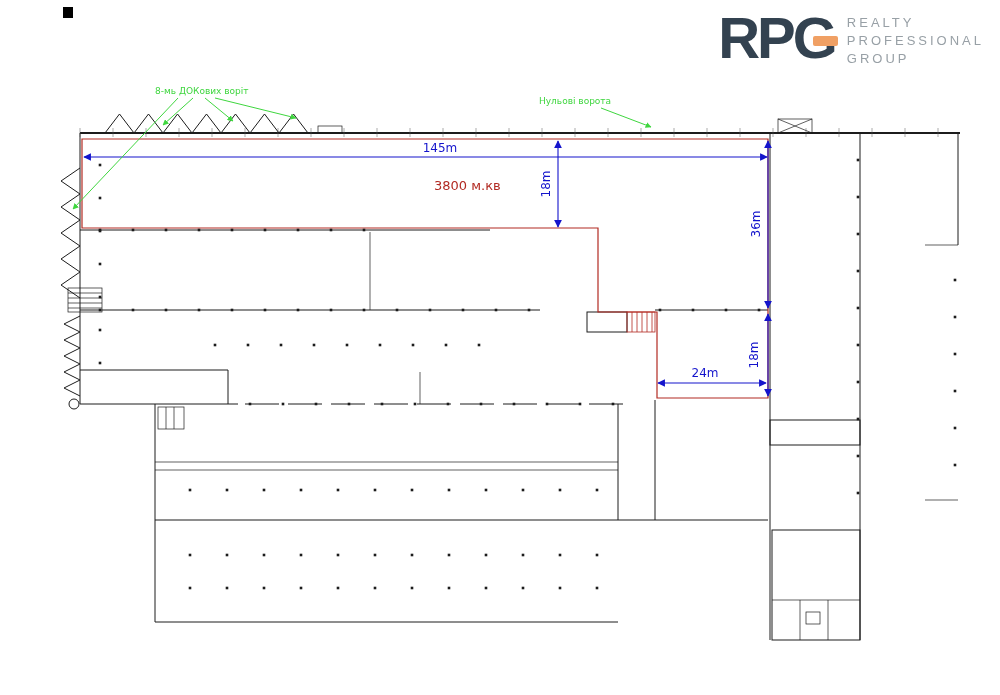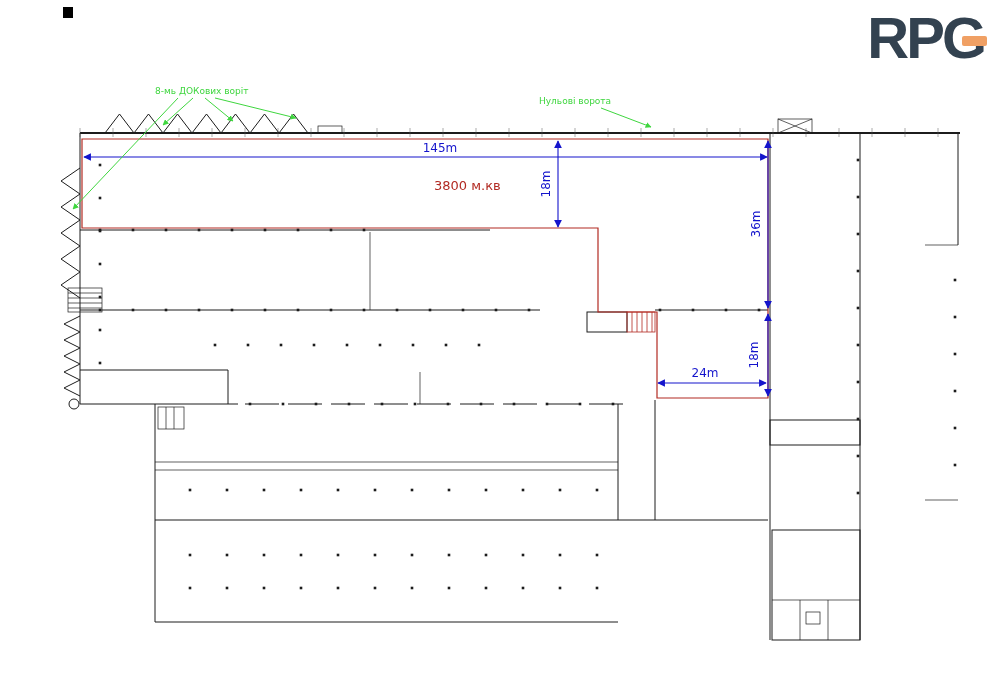--- a/index.html
+++ b/index.html
@@ -39,20 +39,25 @@
 </style>
 </head>
 <body>
 
 <div class="corner-mark"></div>
 
 <div class="logo">
   <div class="logo-acronym">
     <span>RPG</span>
     <span class="logo-bar"></span>
+  </div>
+  <div class="logo-words">
+    <span>REALTY</span>
+    <span>PROFESSIONAL</span>
+    <span>GROUP</span>
   </div>
 </div>
 
 <svg id="plan-svg" width="1000" height="695" viewBox="0 0 1000 695">
   <defs>
     <marker id="ab" viewBox="0 0 10 10" refX="9" refY="5" markerWidth="7" markerHeight="7" orient="auto-start-reverse">
       <path d="M0,0 L10,5 L0,10 Z" style="fill:var(--dimension-blue)"></path>
     </marker>
     <marker id="ag" viewBox="0 0 10 10" refX="9" refY="5" markerWidth="6" markerHeight="6" orient="auto-start-reverse">
       <path d="M0,0 L10,5 L0,10 Z" style="fill:var(--annotation-green)"></path>

